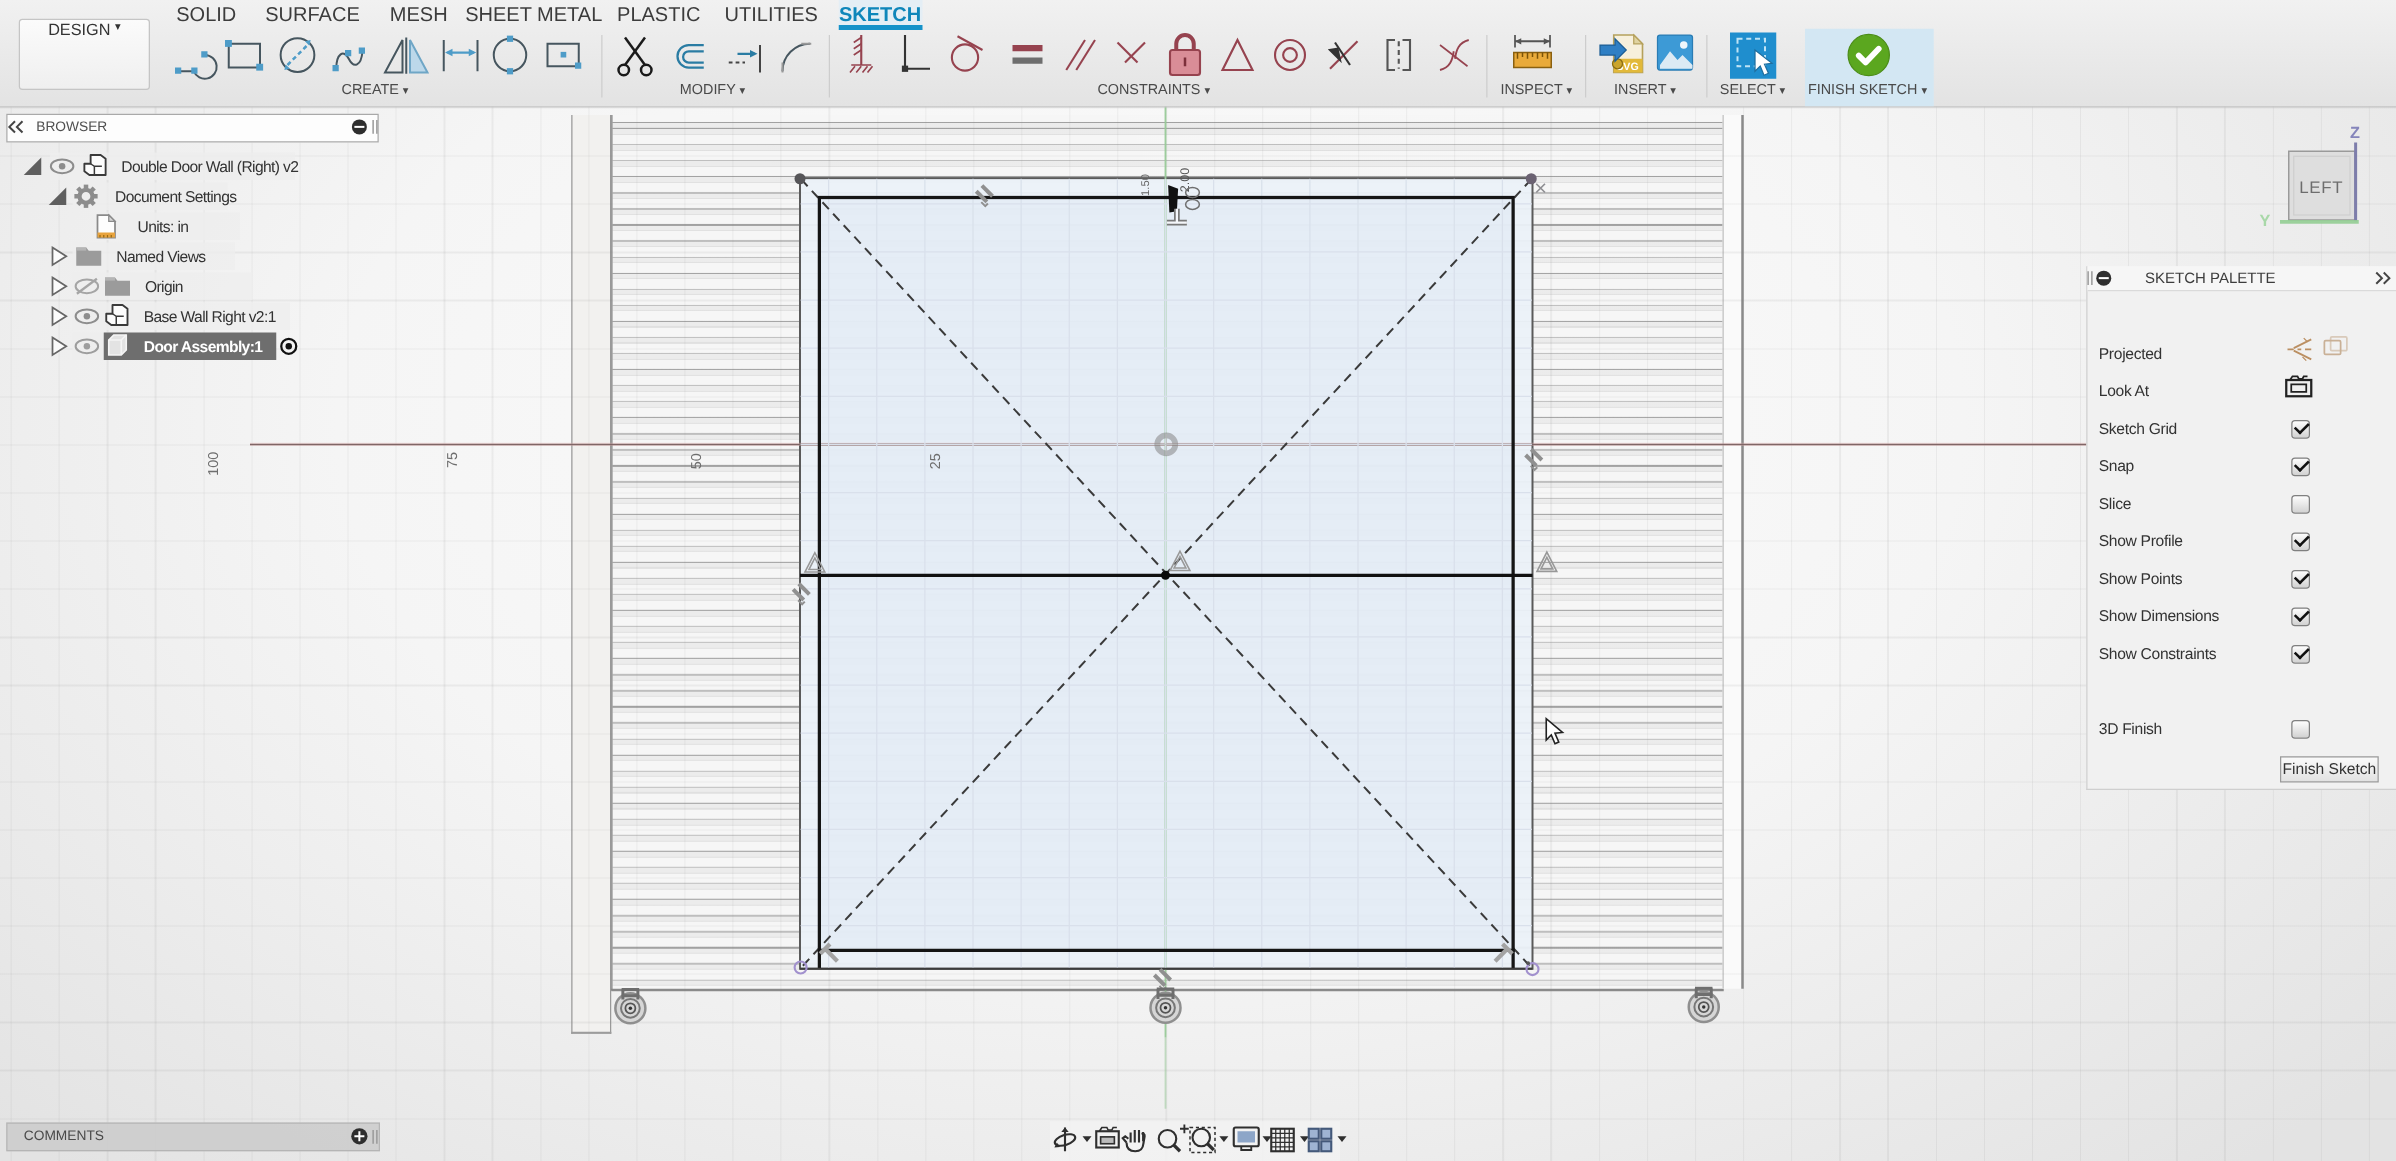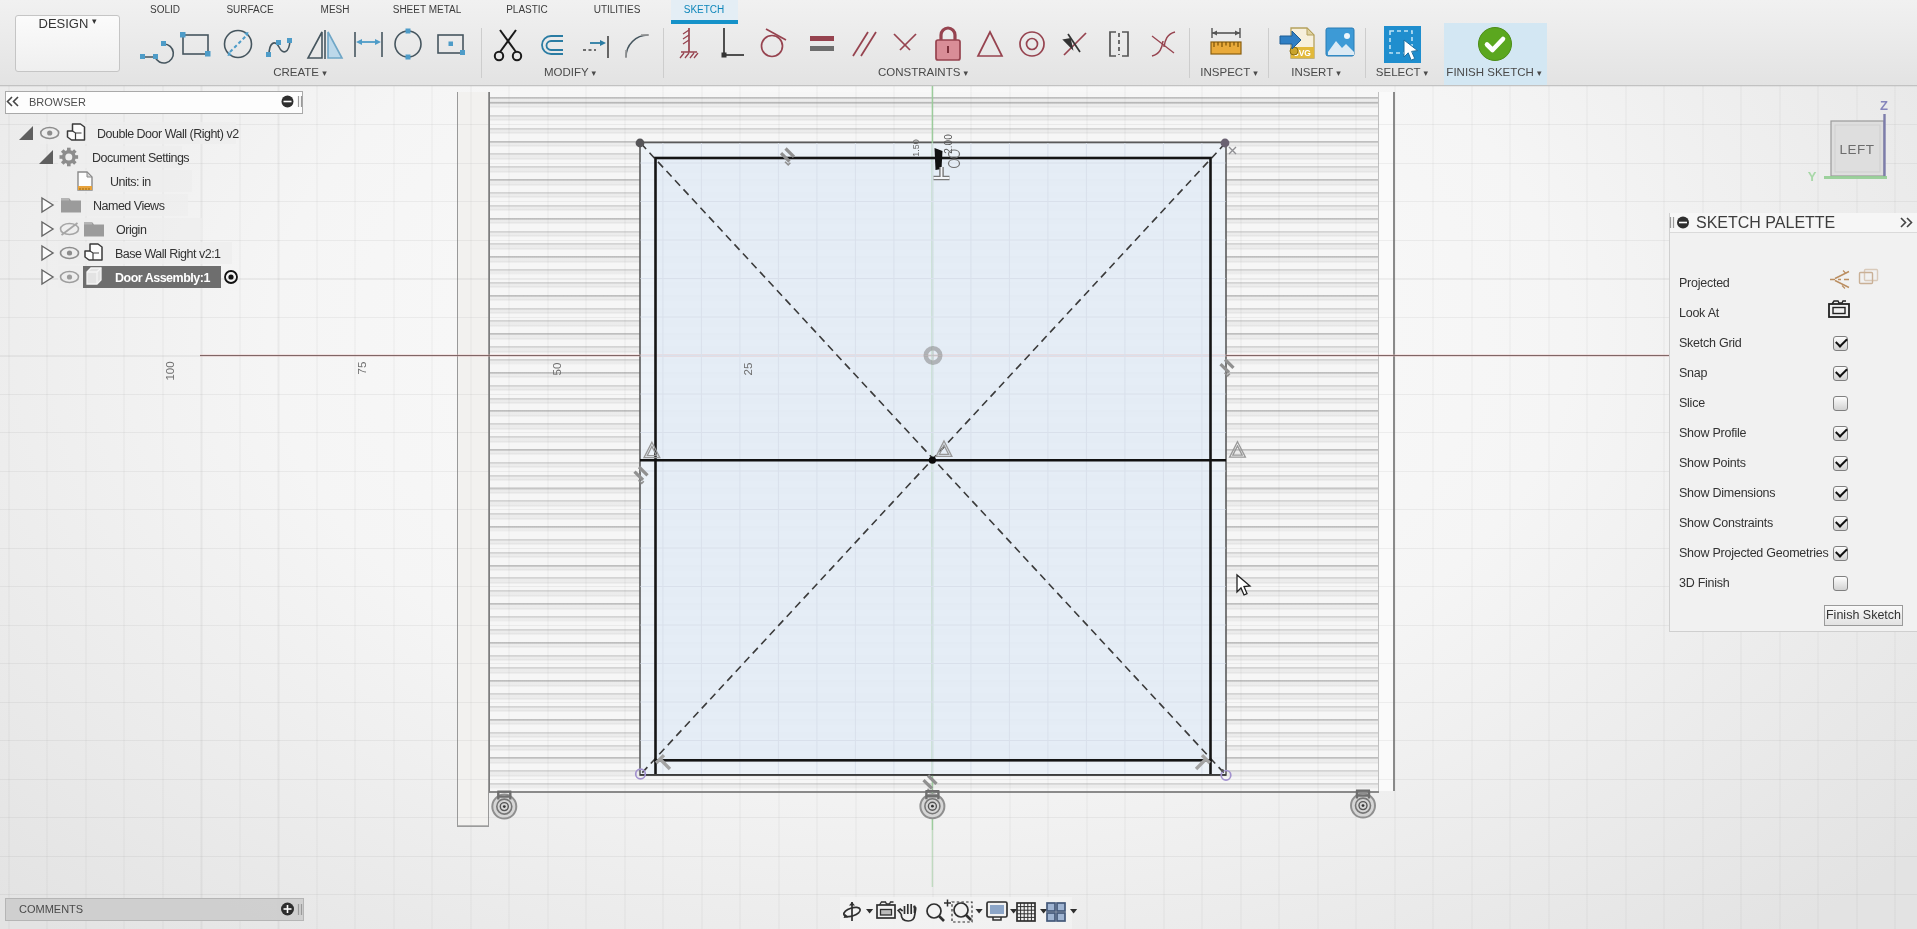--- a/index.html
+++ b/index.html
@@ -24,40 +24,40 @@
     rgba(222,222,222,0.34) 1px 4.5px,
     rgba(158,158,158,0.22) 4.5px 5.4px,
     rgba(247,247,247,0.72) 5.4px 12.85px);
  background-position:0 10.4px, 0 10.4px;
  border-left:1px solid #7e7e7e;border-bottom:2px solid #8a8a8a;}
 #rstrip{position:absolute;left:1378px;top:7px;width:14px;height:699px;
  background:#fafafa;border-right:2px solid #8a8a8a;border-left:1px solid #c0c0c0;}
 
 #toolbar{position:absolute;left:0;top:0;width:1917px;height:85px;
  background:linear-gradient(#f1f1f1,#e3e3e3);border-bottom:1px solid #c2c2c2;}
-.tab{position:absolute;top:4px;height:17px;font-size:10px;color:#3c3c3c;
+.tab{position:absolute;top:4px;height:17px;font-size:16px;color:#3c3c3c;
  transform:translateX(-50%);white-space:nowrap;z-index:3;}
-#tab-sketch{color:#0e86ba;}
+#tab-sketch{color:#0e86ba;font-weight:bold;}
 #tabline{position:absolute;left:671px;top:20px;width:67px;height:4px;background:#1592c9;}
 #design{position:absolute;left:15px;top:15px;width:103px;height:55px;background:linear-gradient(#fbfbfb,#efefef);
  border:1px solid #c5c5c5;border-radius:3px;color:#333;font-size:13px;
  display:flex;justify-content:center;}
 .glabel{position:absolute;top:66px;transform:translateX(-50%);font-size:11.5px;color:#4a4a4a;white-space:nowrap;}
 .gsep{position:absolute;top:28px;height:50px;width:1px;background:#cdcdcd;}
 #finhl{position:absolute;left:1444px;top:23px;width:103px;height:62px;background:#d3e7f3;}
 
 #browser{position:absolute;left:5px;top:91px;width:298px;}
 #bhead{height:21px;background:#fdfdfd;border:1px solid #a9a9a9;position:relative;
  font-size:11px;color:#4f4f4f;line-height:21px;}
 #btree{position:relative;font-size:12.5px;color:#333;}
 
 #palette{position:absolute;left:1669px;top:213px;width:248px;height:418px;
  background:#f1f1f1;border-left:1px solid #cfcfcf;border-bottom:1px solid #cfcfcf;}
 #phead{height:19px;background:#f6f6f6;border-bottom:1px solid #dadada;position:relative;
- font-size:16px;color:#3d3d3d;line-height:19px;}
+ font-size:12px;color:#3d3d3d;line-height:19px;padding-left:20px;}
 .prow{position:absolute;left:0;width:248px;height:30px;font-size:12.5px;color:#333;letter-spacing:-0.25px;}
 .prow .lbl{position:absolute;left:9px;top:50%;transform:translateY(-50%);}
 .cb{position:absolute;left:163px;top:8px;width:13px;height:13px;border:1px solid #808080;
  border-radius:3px;background:linear-gradient(#fdfdfd,#d2d2d2);}
 .cb.on::after{content:"";position:absolute;left:1.5px;top:0.5px;width:8.5px;height:5px;
  border-left:2.6px solid #111;border-bottom:2.6px solid #111;transform:rotate(-45deg);}
 #finishbtn{position:absolute;left:154px;top:392px;width:77px;height:19px;background:linear-gradient(#fafafa,#e2e2e2);
  border:1px solid #9a9a9a;font-size:12.5px;color:#333;text-align:center;line-height:18px;}
 
 #comments{position:absolute;left:5px;top:898px;width:297px;height:21px;
@@ -516,24 +516,20 @@
         <span class="cb on"></span>
       </div>
   <div class="prow" style="top:265px">
         <span class="lbl">Show Dimensions</span>
         <span class="cb on"></span>
       </div>
   <div class="prow" style="top:295px">
         <span class="lbl">Show Constraints</span>
         <span class="cb on"></span>
       </div>
-  <div class="prow" style="top:325px">
-        <span class="lbl">Show Projected Geometries</span>
-        <span class="cb on"></span>
-      </div>
   <div class="prow" style="top:355px">
         <span class="lbl">3D Finish</span>
         <span class="cb"></span>
       </div>
   <div id="finishbtn">Finish Sketch</div>
  </div>
  <div id="comments"><span style="margin-left:13px">COMMENTS</span></div>
  <div id="navbar"></div>
  <svg id="deco" width="1917" height="929" style="pointer-events:none">
 

